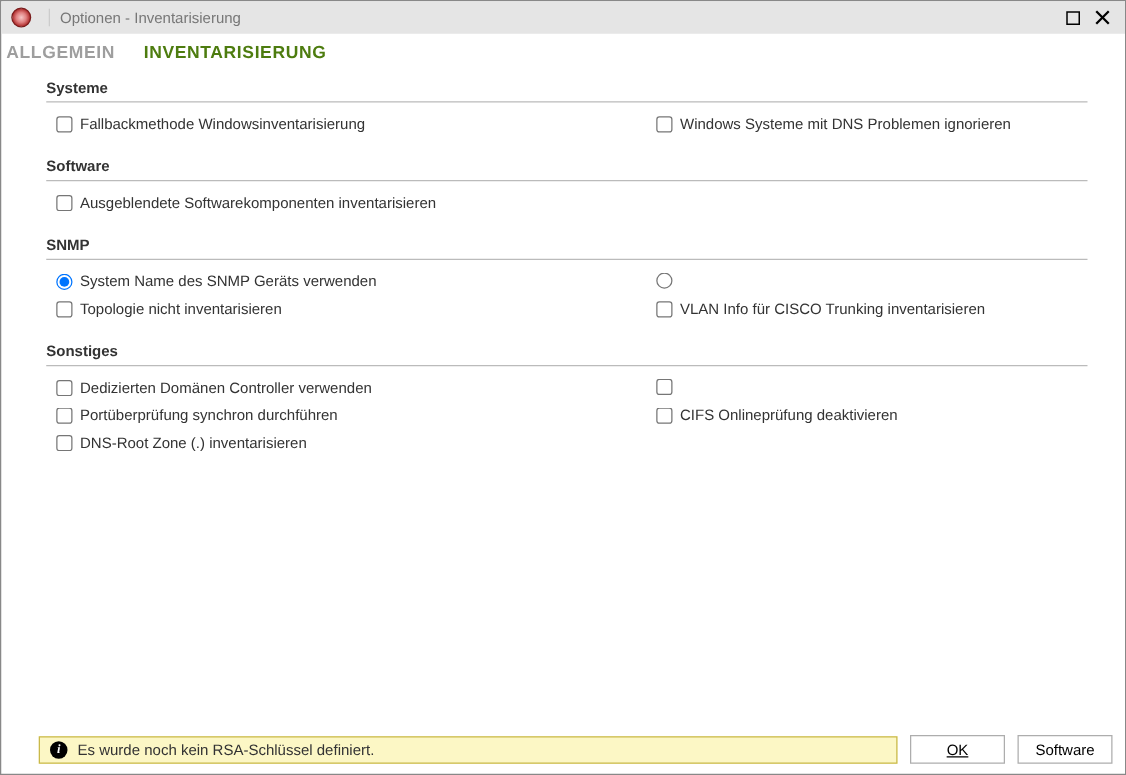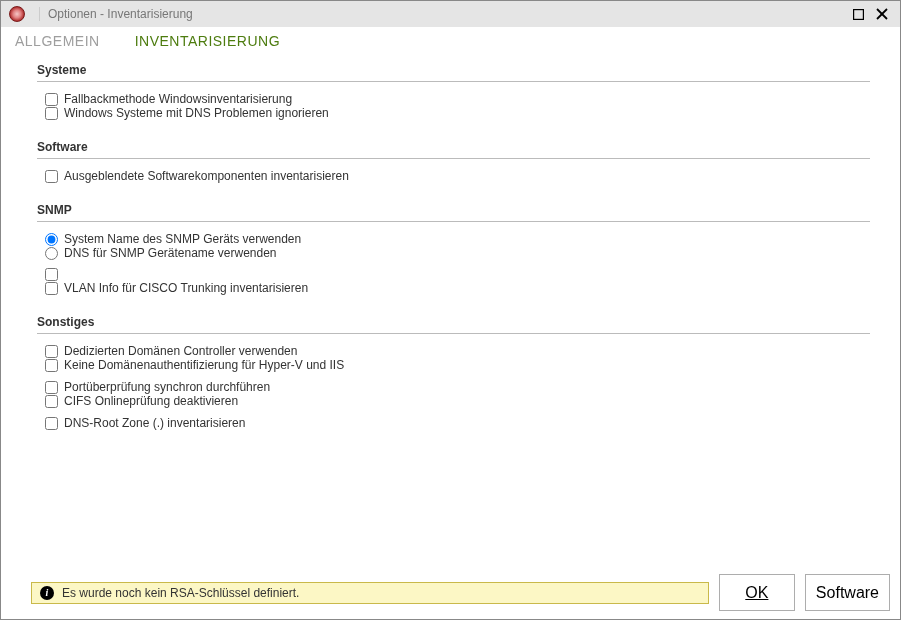--- a/index.html
+++ b/index.html
@@ -47,22 +47,23 @@
     width: 24px; height: 20px;
     display: flex; align-items: center; justify-content: center;
     font-size: 13px; font-weight: bold;
     cursor: pointer;
   }
   .titlebar .winbtn svg { display: block; }
 
   
   .tabstrip {
     display: flex;
-    gap: 35px;
-    padding: 6px 14px 10px 14px;
+    gap: 23px;
+    padding: 6px 14px 10px 4px;
+    font-weight: bold;
   }
   .tabstrip .tab {
     font-size: 14px;
     letter-spacing: 0.5px;
     cursor: pointer;
   }
   .tabstrip .tab.inactive { color: #9e9e9e; }
   .tabstrip .tab.active { color: #4d7c0f; }
 
   
@@ -78,21 +79,20 @@
     color: #333;
     padding-bottom: 4px;
     border-bottom: 1px solid #bbb;
     margin-bottom: 10px;
     font-size: 12px;
   }
 
   .row {
     display: flex;
     margin-bottom: 8px;
-    flex-direction: column;
   }
   .col-left { width: 480px; }
   .col-right { flex: 1; }
 
   .opt {
     display: flex;
     align-items: center;
     gap: 6px;
     font-size: 12px;
     color: #333;
@@ -129,24 +129,24 @@
     background: #000;
     color: #fff;
     font-size: 10px;
     font-weight: bold;
     font-style: italic;
     font-family: Georgia, serif;
     display: flex; align-items: center; justify-content: center;
   }
   .btn {
     min-width: 76px;
-    height: 37px;
+    height: 23px;
     background: #fff;
     border: 1px solid #adadad;
-    font-size: 16px;
+    font-size: 12px;
     cursor: pointer;
     padding: 0 10px;
   }
   .btn .mn { text-decoration: underline; }
 </style>
 </head>
 <body>
 
 <div class="titlebar">
   <div class="app-icon"></div>
@@ -208,28 +208,28 @@
     <div class="row">
       <div class="col-left">
         <div class="opt">
           <input type="radio" name="snmpname" id="rb1" checked="" style="">
           <label for="rb1">System Name des SNMP Geräts verwenden</label>
         </div>
       </div>
       <div class="col-right">
         <div class="opt">
           <input type="radio" name="snmpname" id="rb2" style="">
-          <label for="rb2">DNS für SNMP Gerätename verwenden</label>
         </div>
       </div>
     </div>
     <div class="row">
       <div class="col-left">
         <div class="opt">
           <input type="checkbox" id="cb4" style="">
+          <label for="cb4">Topologie nicht inventarisieren</label>
         </div>
       </div>
       <div class="col-right">
         <div class="opt">
           <input type="checkbox" id="cb5" style="">
           <label for="cb5">VLAN Info für CISCO Trunking inventarisieren</label>
         </div>
       </div>
     </div>
   </div>
@@ -239,21 +239,20 @@
     <div class="row">
       <div class="col-left">
         <div class="opt">
           <input type="checkbox" id="cb6" style="">
           <label for="cb6">Dedizierten Domänen Controller verwenden</label>
         </div>
       </div>
       <div class="col-right">
         <div class="opt">
           <input type="checkbox" id="cb7" style="">
-          <label for="cb7">Keine Domänenauthentifizierung für Hyper-V und IIS</label>
         </div>
       </div>
     </div>
     <div class="row">
       <div class="col-left">
         <div class="opt">
           <input type="checkbox" id="cb8" style="">
           <label for="cb8">Portüberprüfung synchron durchführen</label>
         </div>
       </div>

